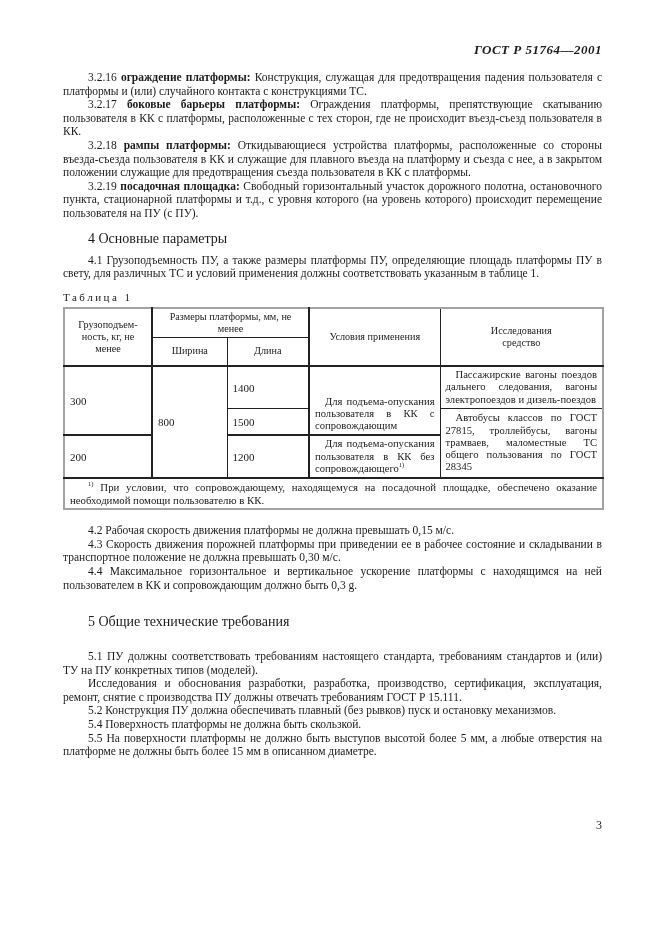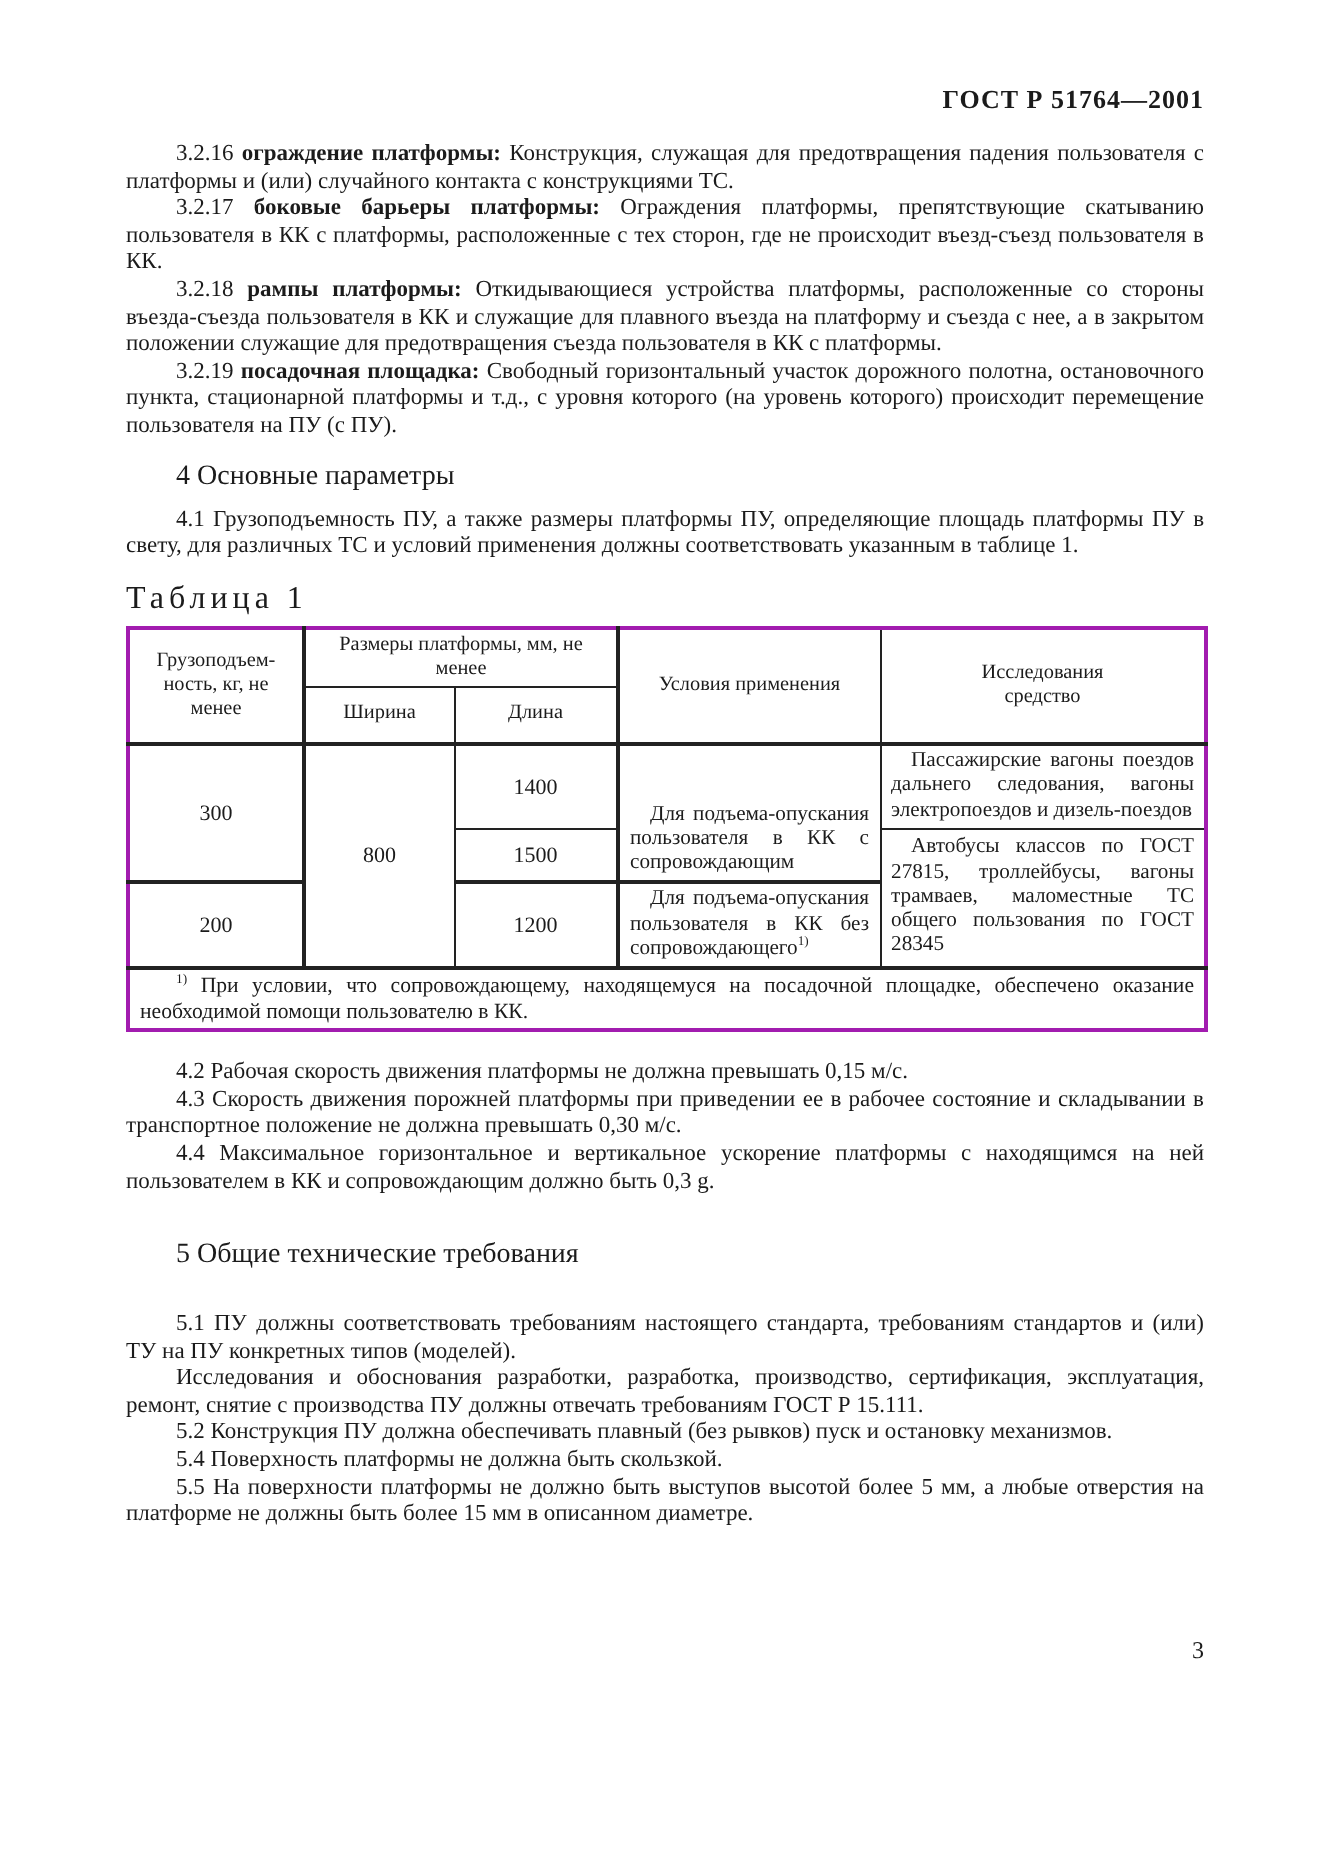--- a/index.html
+++ b/index.html
@@ -17,48 +17,49 @@
     left: 63px;
     top: 42px;
     width: 539px;
   }
   .doc-header {
     text-align: right;
     font-weight: bold;
     font-size: 13px;
     letter-spacing: 0.5px;
     margin-bottom: 13px;
+    font-style: italic;
   }
   .p {
     margin: 0;
     font-size: 11.5px;
     line-height: 13.6px;
     text-align: justify;
     text-indent: 25px;
   }
   .h {
     margin: 0;
     font-weight: normal;
     font-size: 14px;
     line-height: 16px;
     text-indent: 25px;
   }
   .h4 { margin-top: 10px; margin-bottom: 7px; }
   .h5 { margin-top: 22px; margin-bottom: 20px; }
   .tbl-label {
-    font-size: 16px;
+    font-size: 11px;
     letter-spacing: 2.5px;
     margin-top: 10px;
     margin-bottom: 4px;
   }
   table.gost {
     border-collapse: collapse;
     table-layout: fixed;
     width: 539px;
-    border: 2px solid #a21caf;
+    border: 2px solid #a3a3a3;
   }
   table.gost th, table.gost td {
     border: 1px solid #222;
     padding: 2px 5px;
     overflow: hidden;
   }
   table.gost th {
     font-weight: normal;
     font-size: 10.2px;
     line-height: 12px;
@@ -66,21 +67,20 @@
     vertical-align: middle;
   }
   .prewrap { white-space: pre-line; }
   .hr1 { height: 29px; }
   .hr2 { height: 29px; }
   .r1 { height: 41px; }
   .r2 { height: 27px; }
   .r3 { height: 39px; }
   td.num {
     font-size: 11px;
-    text-align: center;
     vertical-align: middle;
   }
   td.txt {
     font-size: 10.6px;
     line-height: 12.2px;
     text-align: justify;
     text-indent: 10px;
     vertical-align: middle;
   }
   td.vb { vertical-align: bottom; padding-bottom: 5px; }

